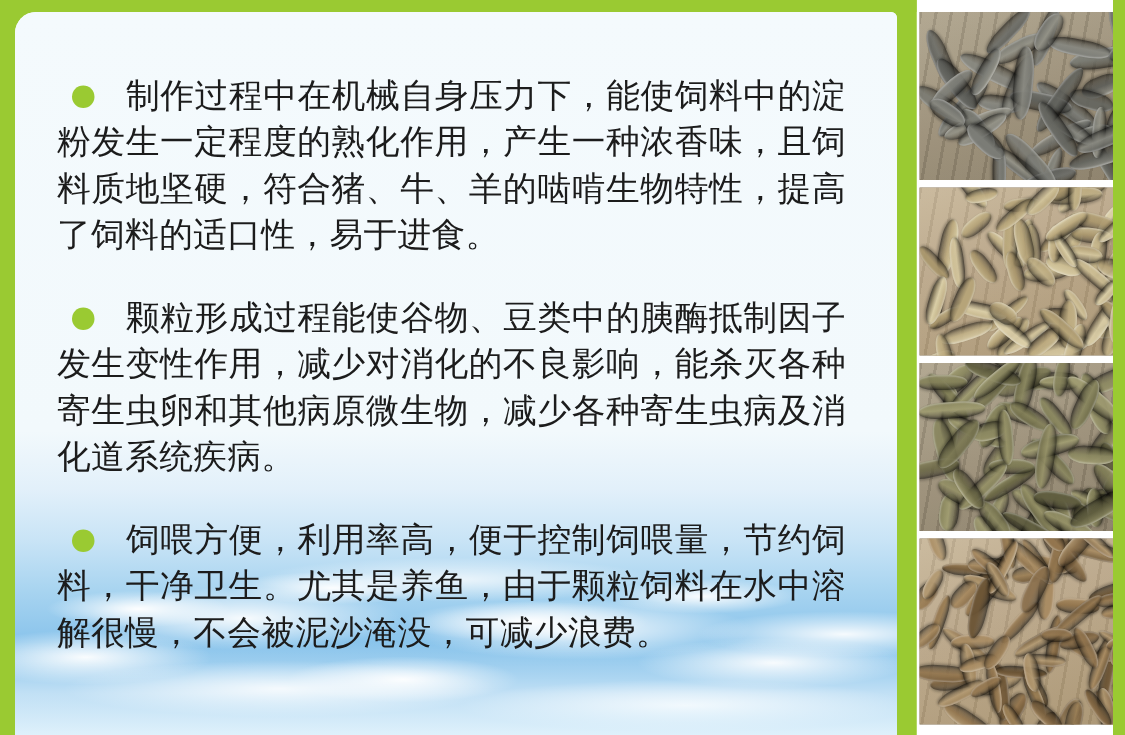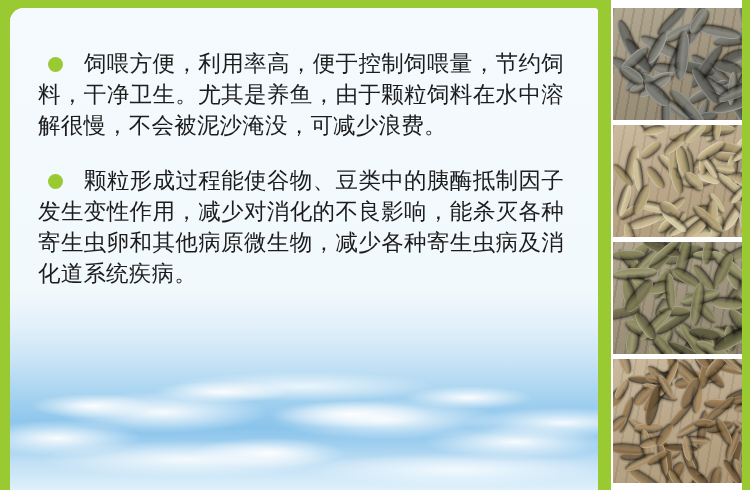--- a/index.html
+++ b/index.html
@@ -211,29 +211,33 @@
 <div id="page">
 
   <div class="text-panel">
     <div class="sky-base"></div>
     <div class="clouds-a"></div>
     <div class="clouds-b"></div>
     <div class="clouds-c"></div>
 
     <div class="copy">
 
+      <p class="para">
+        <span class="bullet-dot"></span>
+        <span>制作过程中在机械自身压力下，能使饲料中的淀粉发生一定程度的熟化作用，产生一种浓香味，且饲料质地坚硬，符合猪、牛、羊的啮啃生物特性，提高了饲料的适口性，易于进食。</span>
+      </p>
+
+      <p class="para">
+        <span class="bullet-dot"></span>
+        <span>颗粒形成过程能使谷物、豆类中的胰酶抵制因子发生变性作用，减少对消化的不良影响，能杀灭各种寄生虫卵和其他病原微生物，减少各种寄生虫病及消化道系统疾病。</span>
+      </p>
 
       <p class="para">
         <span class="bullet-dot"></span>
         <span>饲喂方便，利用率高，便于控制饲喂量，节约饲料，干净卫生。尤其是养鱼，由于颗粒饲料在水中溶解很慢，不会被泥沙淹没，可减少浪费。</span>
-      </p>
-
-      <p class="para">
-        <span class="bullet-dot"></span>
-        <span>颗粒形成过程能使谷物、豆类中的胰酶抵制因子发生变性作用，减少对消化的不良影响，能杀灭各种寄生虫卵和其他病原微生物，减少各种寄生虫病及消化道系统疾病。</span>
       </p>
 
     </div>
   </div>
 
   <div class="photo-col">
 
     <div class="photo photo-1">
       <div class="board board-dark"></div>
       <div class="pellet-field" id="field1">

